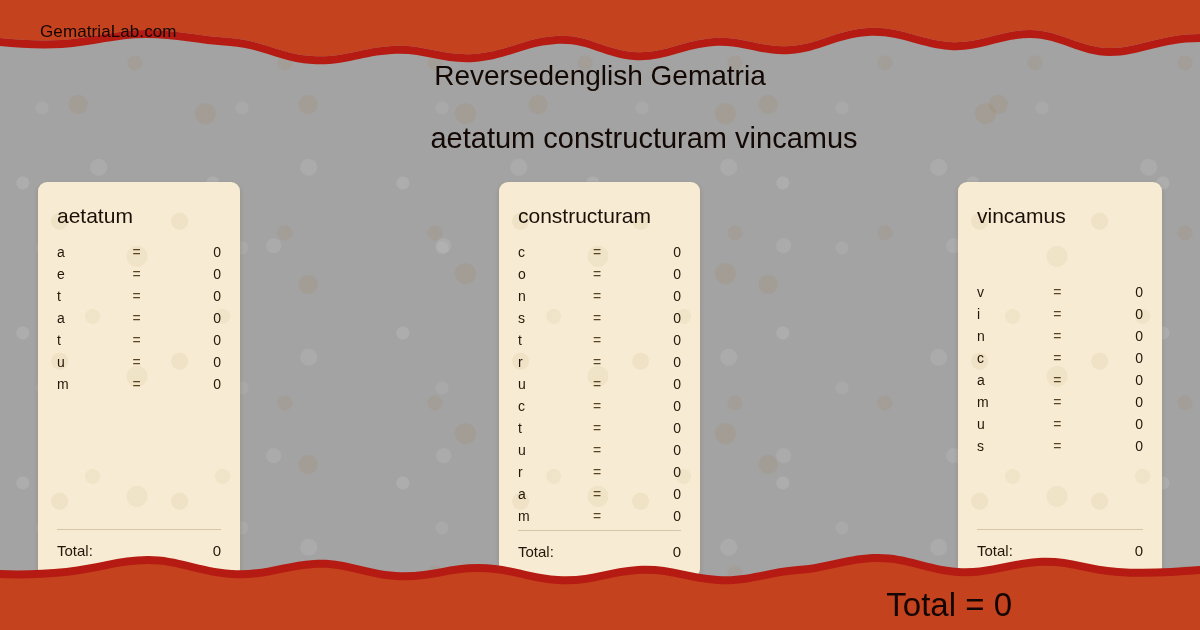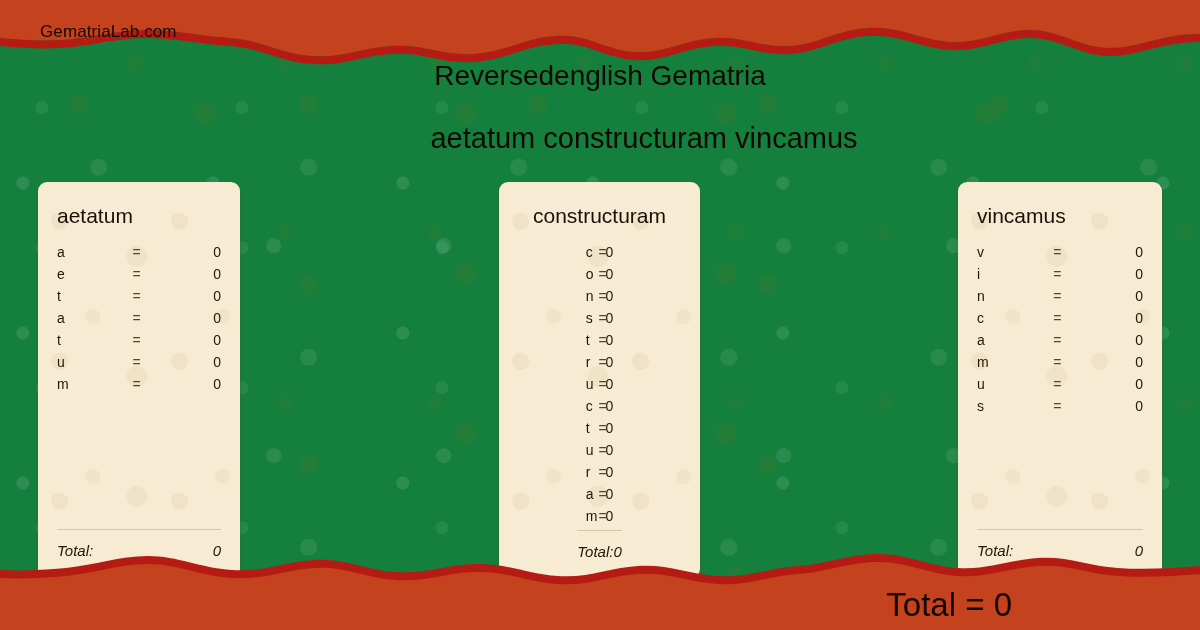--- a/index.html
+++ b/index.html
@@ -9,21 +9,21 @@
     width: 1200px;
     height: 630px;
     overflow: hidden;
     font-family: "Liberation Sans", sans-serif;
   }
 
   .stage {
     position: relative;
     width: 1200px;
     height: 630px;
-    background-color: #15803d;
+    background-color: #a3a3a3;
     overflow: hidden;
   }
 
   
   .grain {
     position: absolute;
     inset: 0;
     pointer-events: none;
     background-image:
       radial-gradient(circle at 12% 22%, rgba(255,255,255,.12) 0 6px, transparent 7px),
@@ -109,22 +109,22 @@
     border-radius: 9px;
     pointer-events: none;
     background-image:
       radial-gradient(circle at 18% 28%, rgba(190,160,110,.13) 0 8px, transparent 9px),
       radial-gradient(circle at 66% 62%, rgba(190,160,110,.11) 0 10px, transparent 11px),
       radial-gradient(circle at 42% 84%, rgba(190,160,110,.10) 0 7px, transparent 8px);
     background-size: 120px 140px, 150px 120px, 130px 160px;
   }
 
   #card-0 { left: 38px;  width: 202px; }
-  #card-1 { left: 499px; width: 201px; align-items: center; }
-  #card-2 { left: 958px; width: 204px; }
+  #card-1 { left: 499px; width: 201px; }
+  #card-2 { left: 958px; width: 204px; gap: 40px; }
 
   .card-title {
     font-size: 21px;
     font-weight: 400;
     color: #1a1008;
     margin-bottom: 16px;
     position: relative;
     white-space: nowrap;
   }
 
@@ -134,21 +134,21 @@
     display: flex;
     align-items: baseline;
     height: 22px;
     font-size: 14px;
     color: #241608;
   }
   .row .letter { width: 46%; }
   .row .eq     { width: 26%; color: #5a4424; }
   .row .value  { width: 28%; text-align: right; }
 
-  .card-foot { position: relative; padding-bottom: 19px; font-style: italic; }
+  .card-foot { position: relative; padding-bottom: 19px; }
   .divider {
     height: 1px;
     background: #d6c6a6;
     margin-bottom: 12px;
   }
   .total-line {
     display: flex;
     align-items: baseline;
     font-size: 15px;
     color: #241608;

